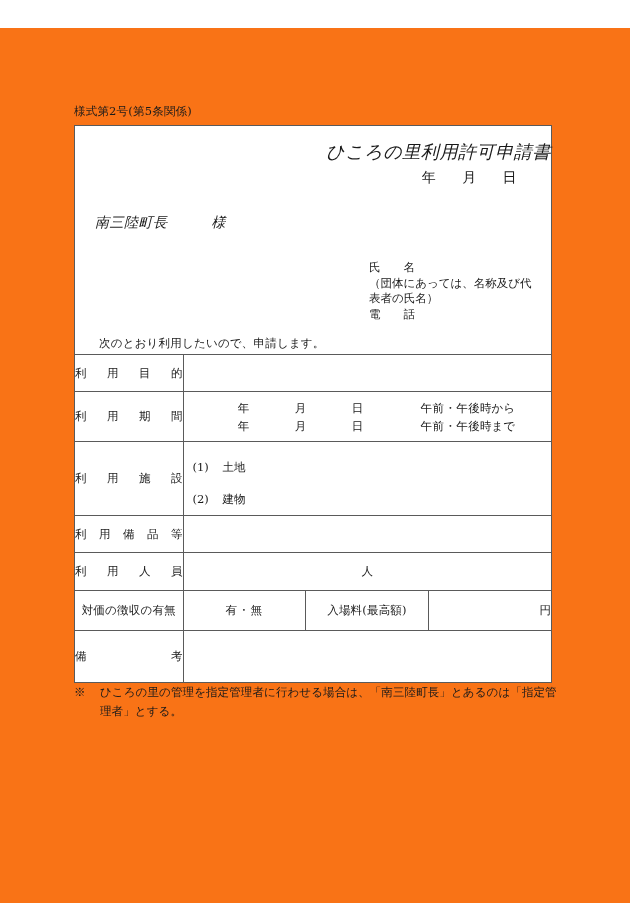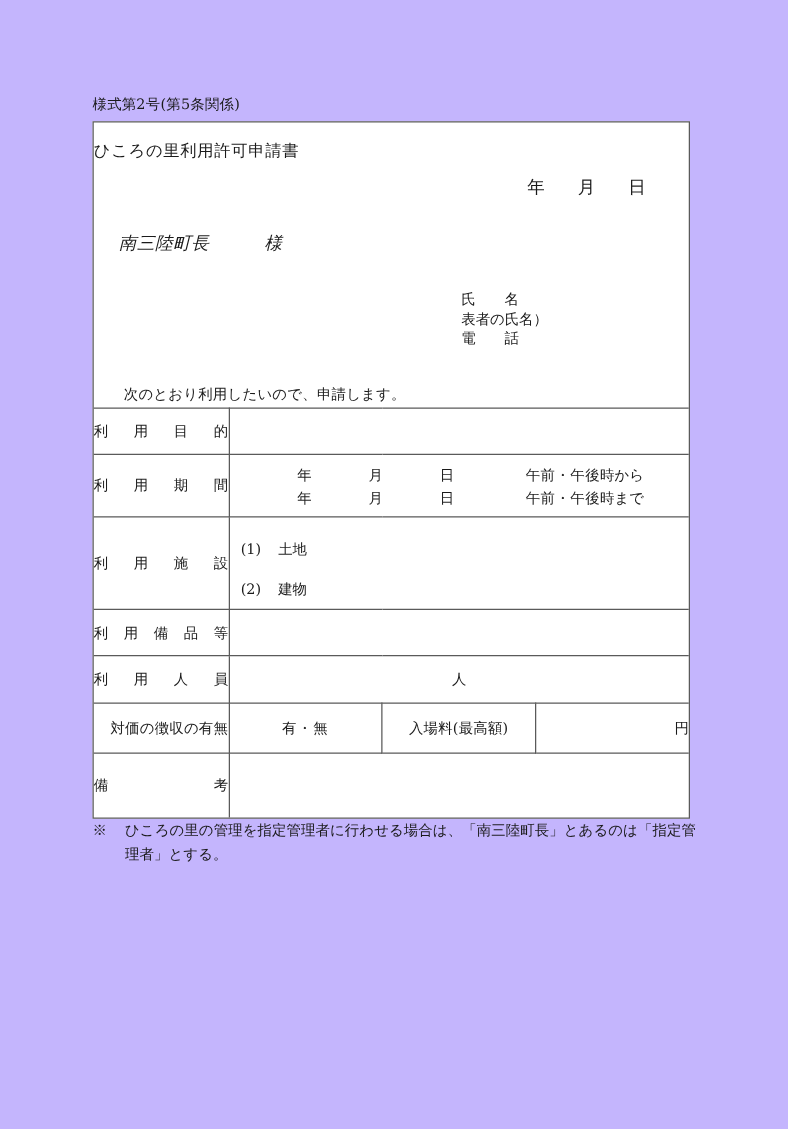--- a/index.html
+++ b/index.html
@@ -13,21 +13,22 @@
     height: 903px;
     position: relative;
     font-family: "DejaVu Serif", "Liberation Serif", serif;
     color: #1a1a1a;
     -webkit-font-smoothing: antialiased;
   }
 
   .page {
     position: absolute;
     inset: 0;
-    background: #c4b5fd;
+    background: #f97316;
+    margin-top: 28px;
   }
 
   
   .form-number {
     position: absolute;
     left: 74px;
     top: 76px;
     font-size: 11.5px;
     letter-spacing: 0.2px;
     white-space: nowrap;
@@ -49,23 +50,24 @@
     position: relative;
     height: 228px;
     box-sizing: border-box;
   }
 
   .doc-title {
     position: absolute;
     left: 0;
     right: 0;
     top: 14px;
-    text-align: left;
-    font-size: 13px;
+    text-align: right;
+    font-size: 18px;
     letter-spacing: 0.6px;
+    font-style: italic;
   }
 
   .date-line {
     position: absolute;
     right: 34px;
     top: 43px;
     font-size: 14px;
     letter-spacing: 0.4px;
     white-space: nowrap;
   }
@@ -140,21 +142,21 @@
     width: 108px;
     padding: 0 10px;
     box-sizing: border-box;
   }
   .label-spread {
     display: flex;
     justify-content: space-between;
     letter-spacing: 0;
   }
   .label-plain {
-    text-align: right;
+    text-align: center;
     letter-spacing: 0.2px;
     white-space: nowrap;
     font-family: Liberation Mono, monospace;
   }
 
   .cell-pad { padding: 0 10px; box-sizing: border-box; }
 
   .row-purpose td { height: 37px; }
   .row-period  td { height: 49px; }
   .row-facility td { height: 72px; }
@@ -228,20 +230,21 @@
 
       <div class="applicant">
         <div class="applicant-row">
           <span class="applicant-tag"></span>
           <span class="applicant-field">
             <span>氏</span>
             <span>名</span>
           </span>
         </div>
         <div class="applicant-note">
+          <div>（団体にあっては、名称及び代</div>
           <div>表者の氏名）</div>
         </div>
         <div class="applicant-row">
           <span class="applicant-tag"></span>
           <span class="applicant-field">
             <span>電</span>
             <span>話</span>
           </span>
         </div>
       </div>

